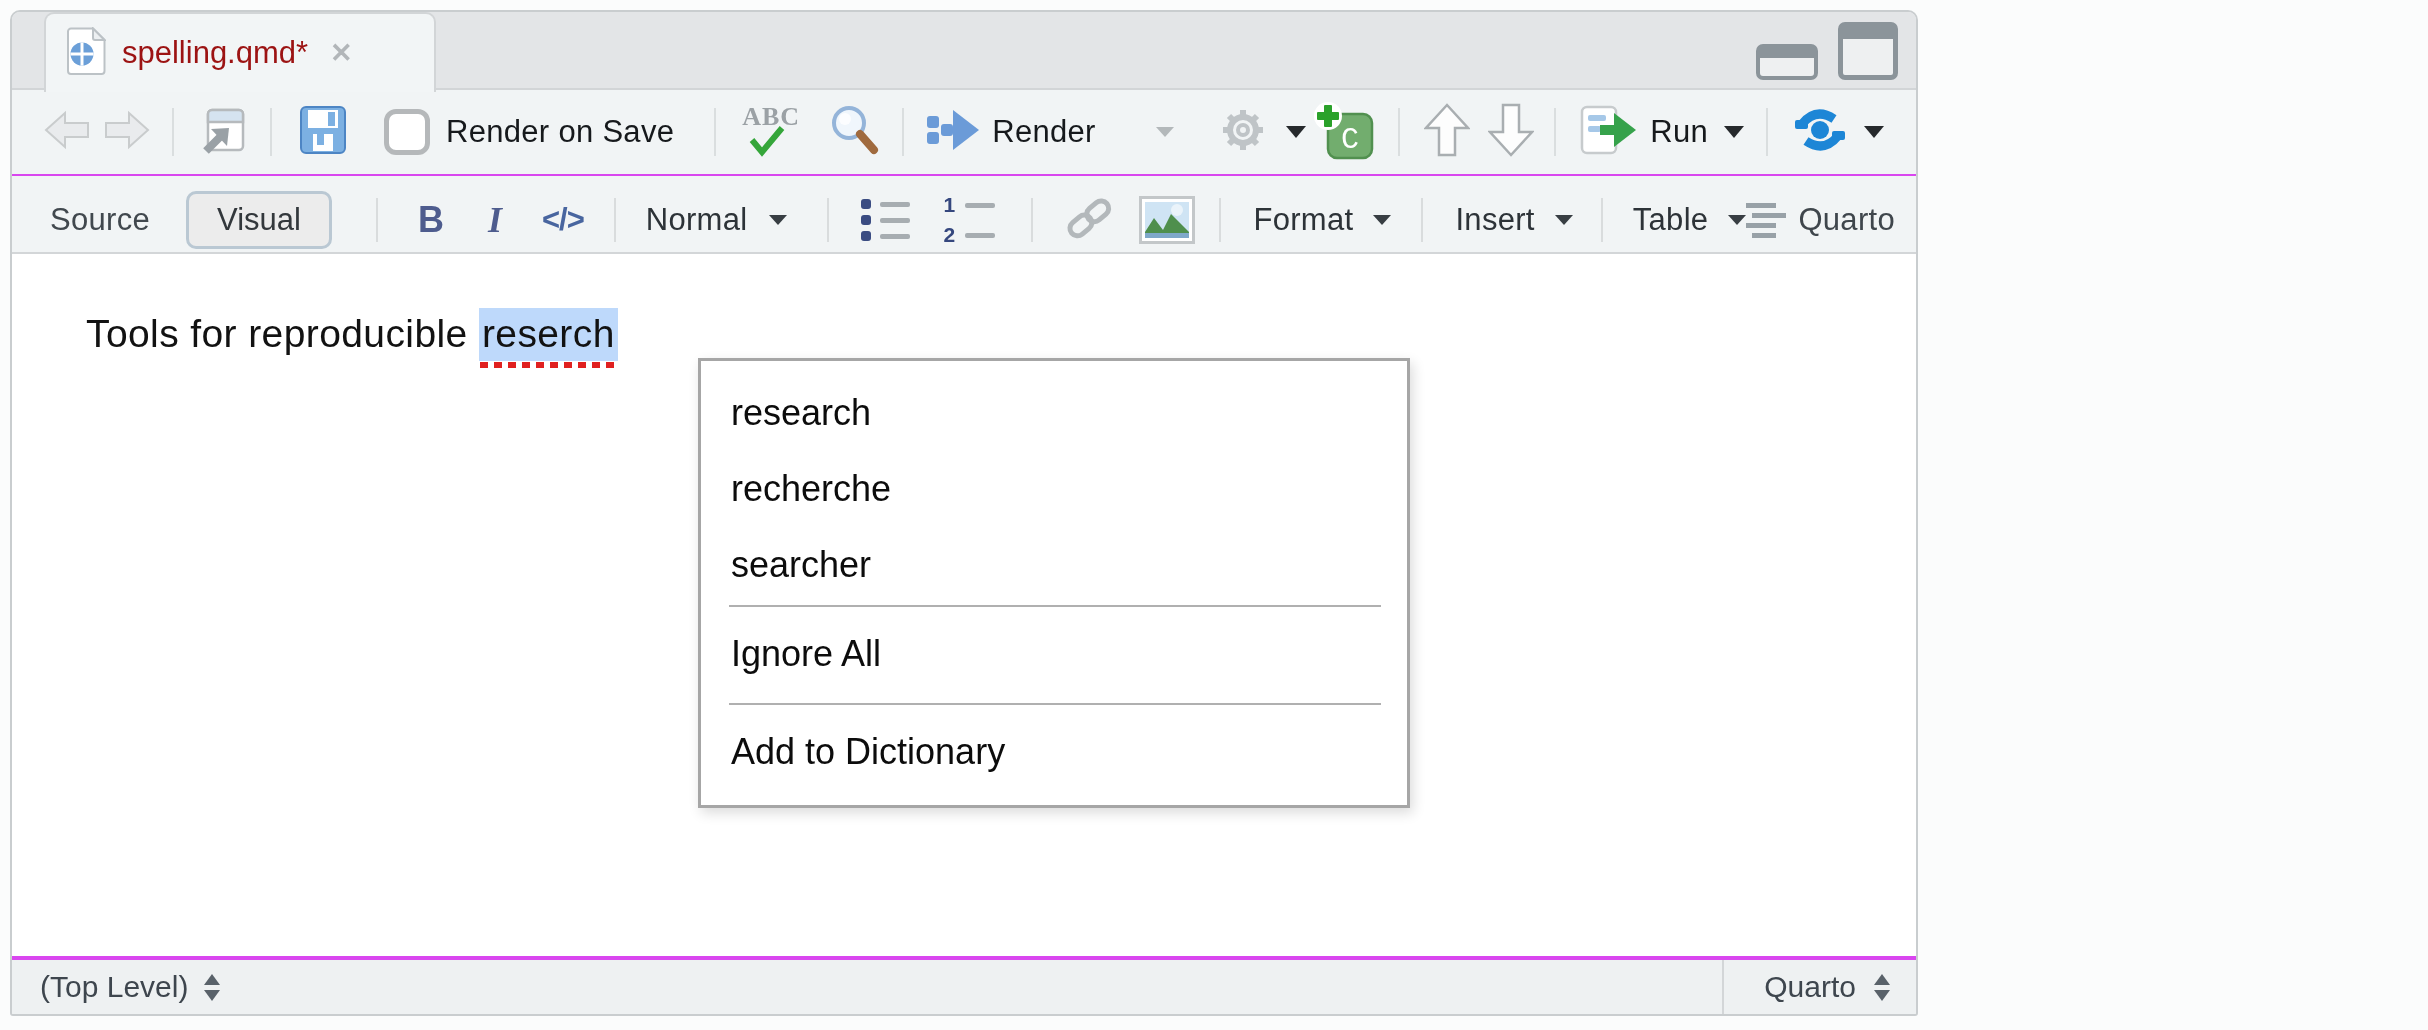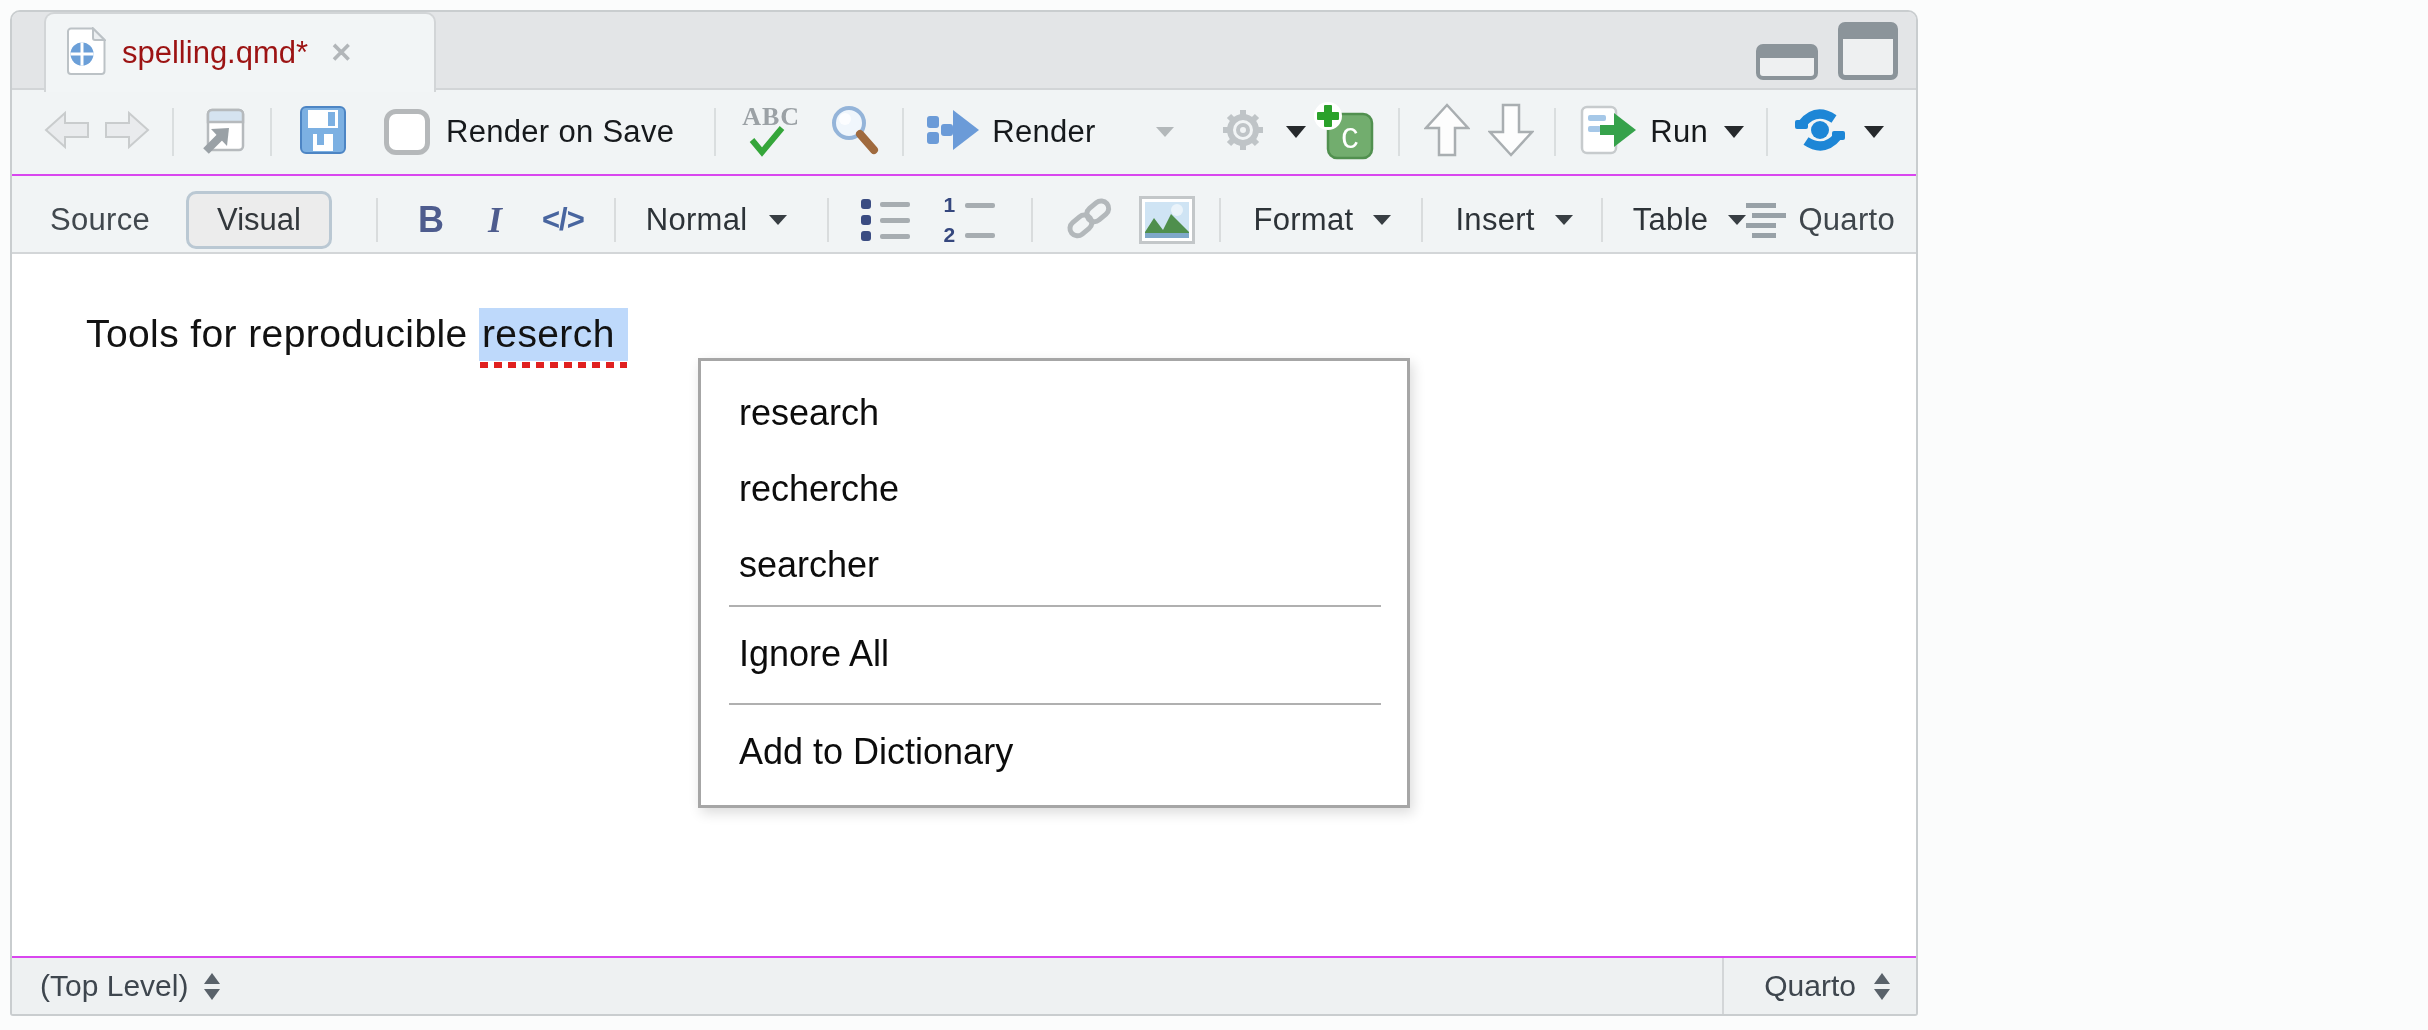--- a/index.html
+++ b/index.html
@@ -88,41 +88,41 @@
 
   .spacer { flex: 1 1 auto; }
 
   
   .editor { flex: 1 1 auto; background: #ffffff; position: relative; }
   .doc-line {
     position: absolute; left: 74px; top: 58px;
     font-size: 39px; color: #121212; letter-spacing: 0.4px; white-space: nowrap;
   }
   .misspelled {
-    background: #bed9fb; position: relative; padding: 4px 13px 6px 3px;
+    background: #bed9fb; position: relative; padding: 4px 3px 6px 3px;
   }
   .misspelled::after {
     content: ""; position: absolute; left: 1px; right: 1px; bottom: -7px; height: 6px;
     background: repeating-linear-gradient(90deg, #e02020 0 8px, transparent 8px 14px);
   }
 
   .spell-menu {
     position: absolute; left: 686px; top: 104px; width: 712px; height: 450px;
     background: #ffffff; border: 3px solid #a6a6a6;
     box-shadow: 3px 5px 12px rgba(0,0,0,0.14);
   }
   .spell-menu ul { list-style: none; padding-top: 14px; }
-  .menu-item { font-size: 36px; color: #0c0c0c; padding-left: 38px; white-space: nowrap; cursor: default; }
+  .menu-item { font-size: 36px; color: #0c0c0c; padding-left: 30px; white-space: nowrap; cursor: default; }
   .menu-item.sugg { height: 76px; line-height: 76px; }
   .menu-item.action { height: 94px; line-height: 94px; }
   .menu-sep { border: none; border-top: 2px solid #b0b0b0; margin: 2px 26px 0 28px; }
 
   
   .statusbar {
-    height: 58px; flex: 0 0 58px; background: #eef1f2; border-top: 2px solid #d946ef;
+    height: 58px; flex: 0 0 58px; background: #eef1f2; border-top: 4px solid #d946ef;
     display: flex; align-items: center; padding-left: 28px;
   }
   .status-label { font-size: 30px; color: #3e464e; white-space: nowrap; }
   .sort-arrows { display: flex; flex-direction: column; gap: 5px; }
   .sort-arrows .up   { width:0; height:0; border-left:8px solid transparent; border-right:8px solid transparent; border-bottom:11px solid #59626a; }
   .sort-arrows .down { width:0; height:0; border-left:8px solid transparent; border-right:8px solid transparent; border-top:11px solid #59626a; }
   .status-left { display: flex; align-items: center; gap: 16px; }
   .status-right {
     margin-left: auto; height: 100%; border-left: 2px solid #d3d6d8;
     display: flex; align-items: center; gap: 18px; padding: 0 26px 0 40px;

